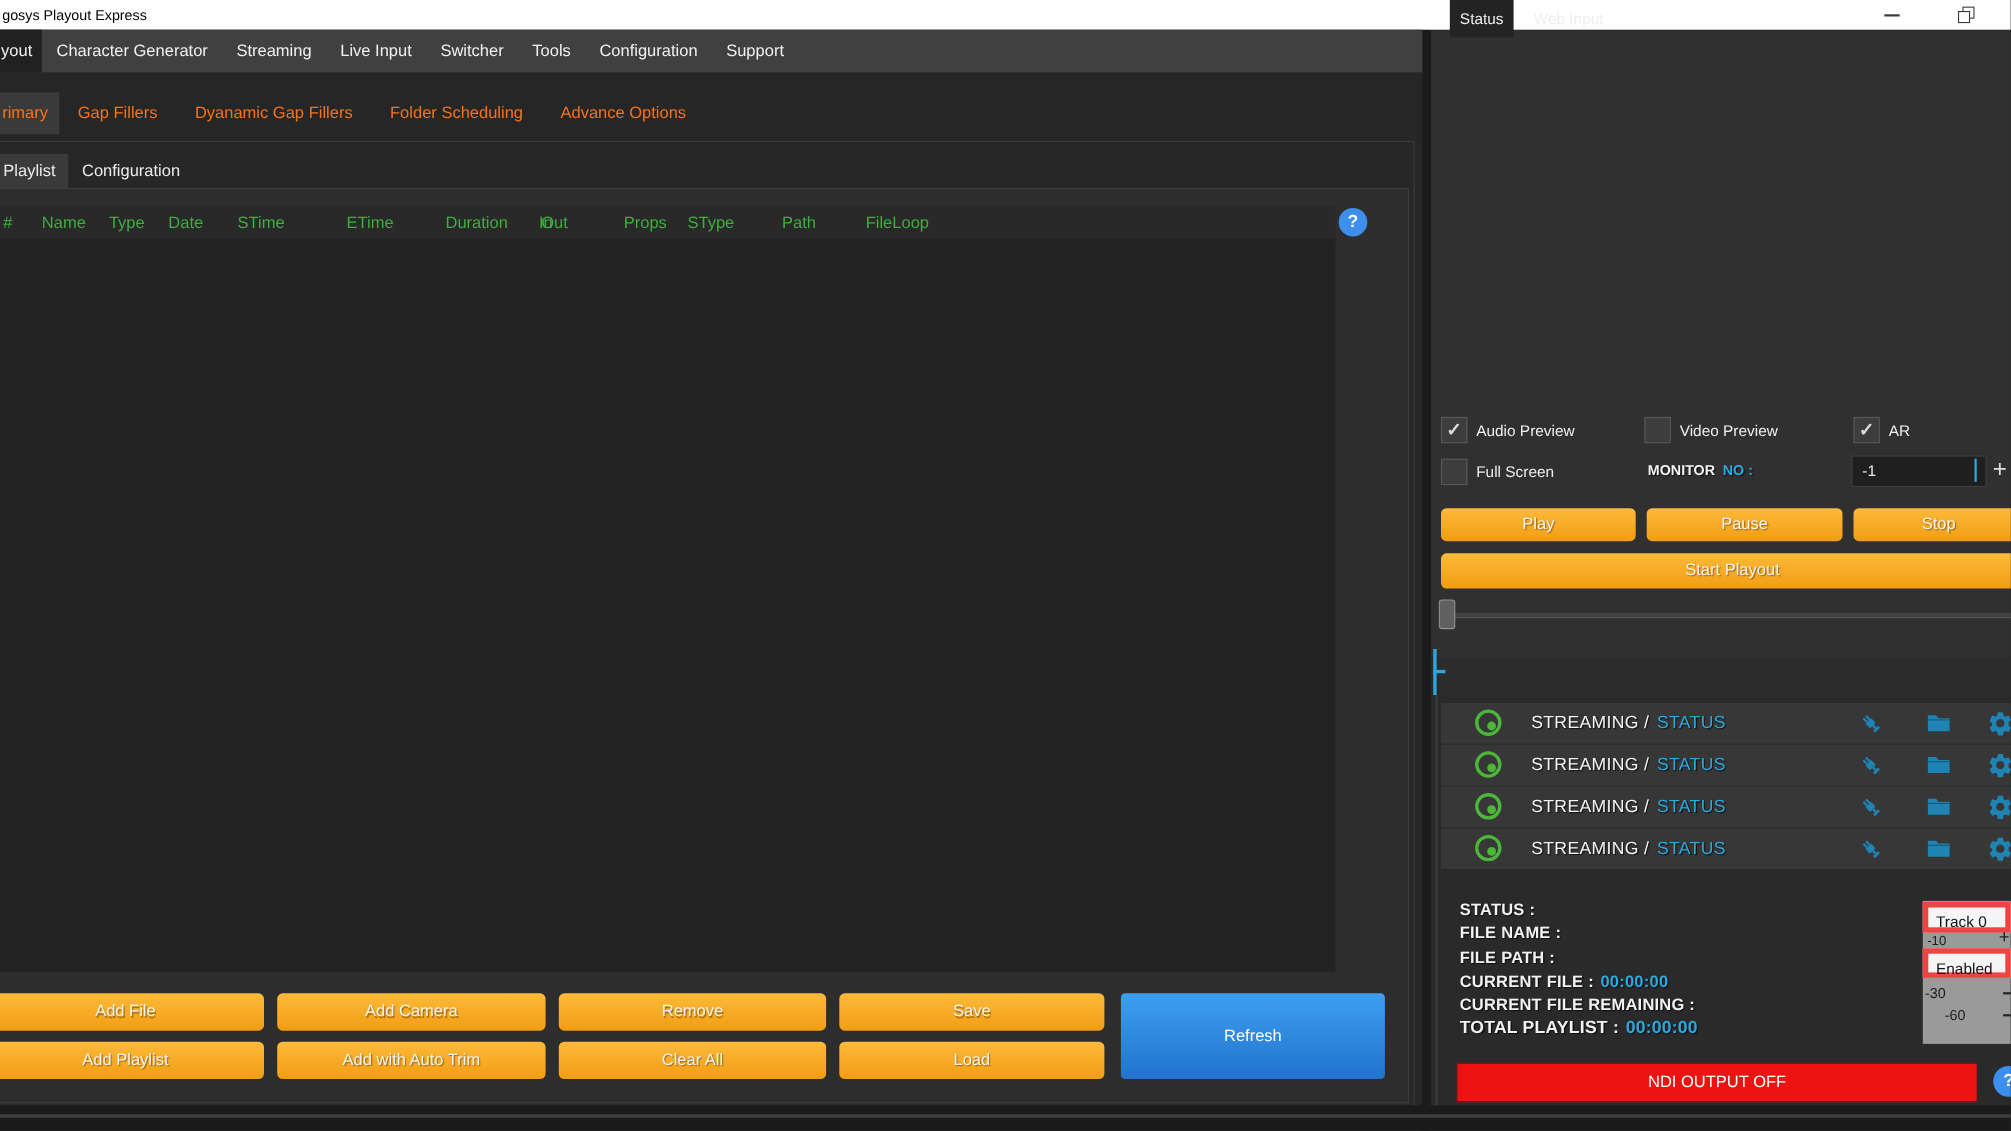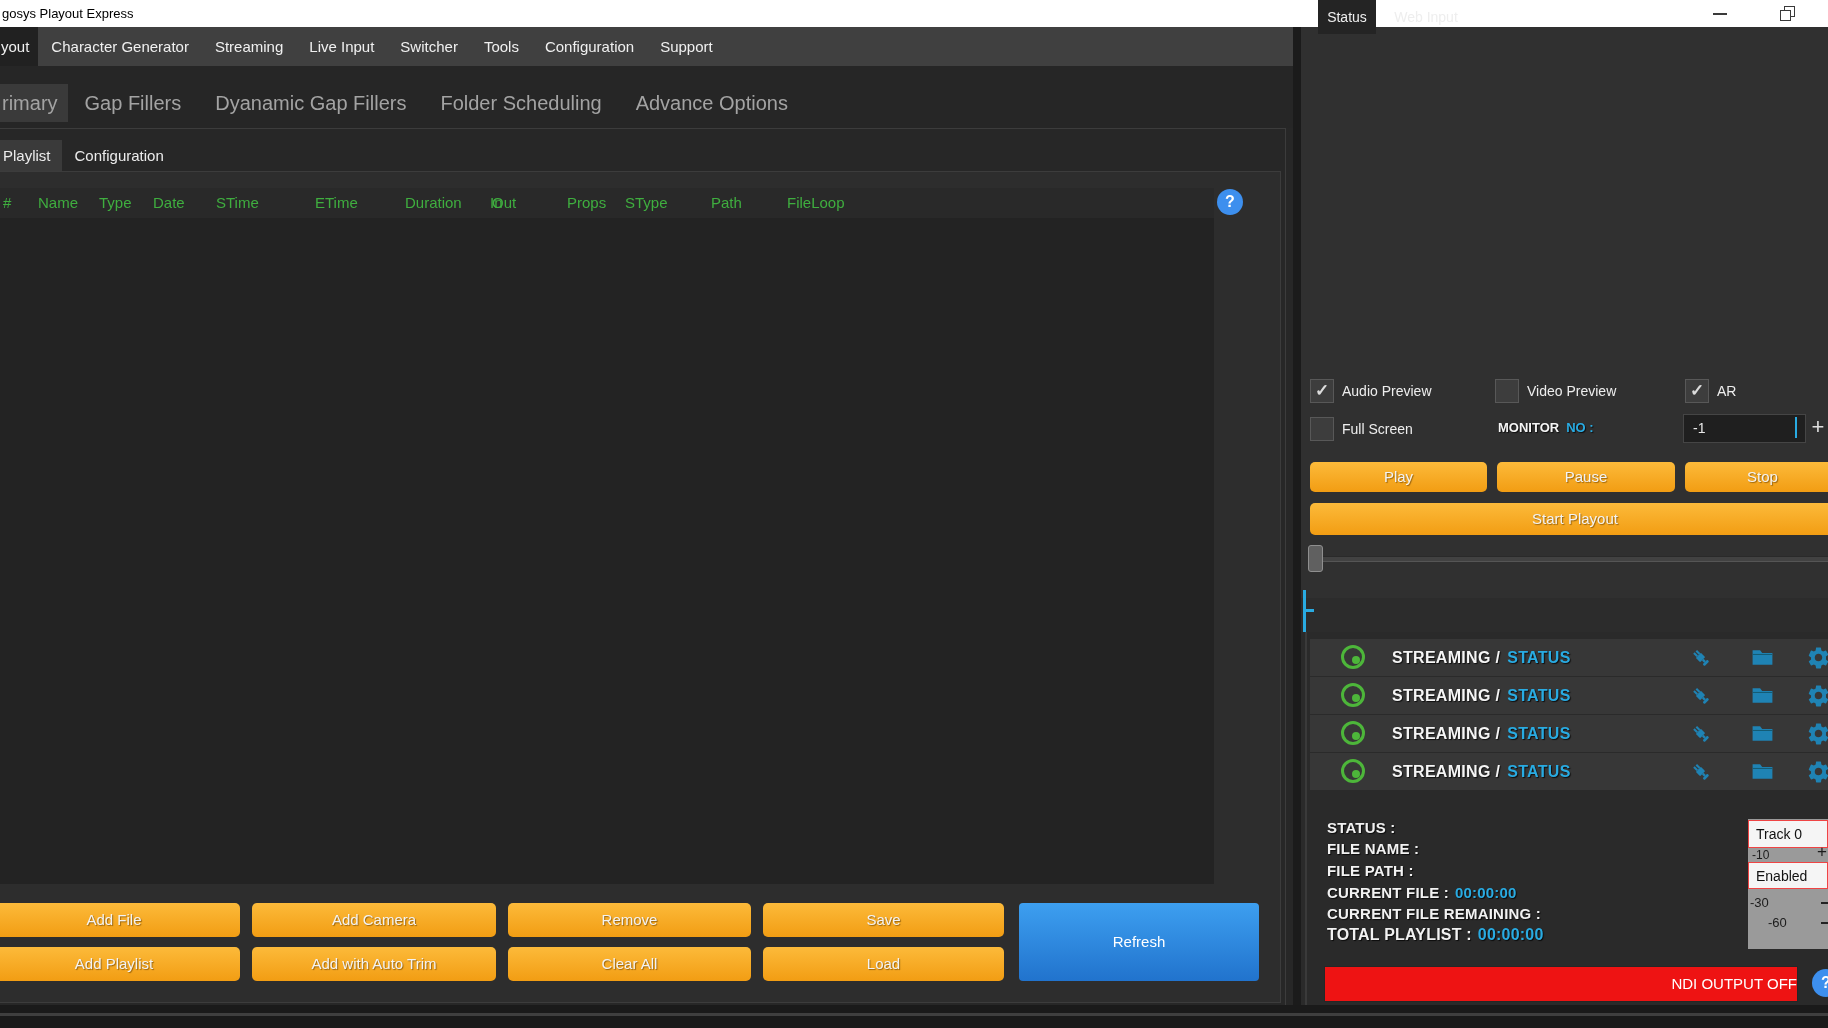--- a/index.html
+++ b/index.html
@@ -21,21 +21,21 @@
   .divider{left:1293px;top:27px;width:8px;height:1001px;background:#1b1b1b}
   .rpanel{left:1301px;top:27px;width:527px;height:1001px;background:#303030}
 
   
   .menubar{left:0;top:27px;width:1293px;height:39px;background:#404040;display:flex;font-size:15px;color:#f0f0f0}
   .mi{line-height:39px;padding:0 13px;white-space:nowrap;cursor:pointer}
   .mi.active{background:#212121;padding:0 9px 0 1px}
 
   
   .modstrip{left:0;top:66px;width:1293px;height:62px;background:#262626}
-  .modtabs{left:0;top:84px;height:38px;display:flex;font-size:20px;color:#a3a3a3}
+  .modtabs{left:0;top:84px;height:38px;display:flex;font-size:15px;color:#f97316}
   .mt{line-height:38px;padding:0 17px;white-space:nowrap;cursor:pointer}
   .mt.active{background:#3a3a3a;padding:0 10px 0 2px}
 
   
   .groupbox{left:-8px;top:128px;width:1292px;height:881px;border:1px solid #3c3c3c}
   .pl-tabs{left:0;top:140px;display:flex;font-size:15px;color:#ececec}
   .pt{line-height:31px;padding:0 13px;white-space:nowrap;cursor:pointer}
   .pt.active{background:#3a3a3a;padding:0 11px 0 3px}
   .tabpage{left:-8px;top:171px;width:1287px;height:830px;background:#2d2d2d;border:1px solid #3c3c3c}
   .thead{left:-8px;top:188px;width:1222px;height:30px;background:#292929;border-bottom:1px solid #1c1c1c}
@@ -74,40 +74,40 @@
   
   .stat-accent{left:1303px;top:590px;width:3px;height:42px;background:#29abe2}
   .stat-accent-tick{left:1303px;top:609px;width:11px;height:3px;background:#29abe2}
   .stat-tabbar{left:1301px;top:598px;width:527px;height:34px;background:#2c2c2c}
   .stat-tab{position:absolute;top:0;height:34px;line-height:34px;font-size:14px;color:#eee;text-align:center;cursor:pointer}
   .status-section{left:1301px;top:632px;width:527px;height:373px;background:#2a2a2a}
   .status-vline{left:1305px;top:632px;width:2px;height:376px;background:#3a3a3a}
   .stream-row{left:1310px;width:522px;height:37px;background:#373737}
   .rec-icon{position:absolute;left:31px;top:6px;width:18px;height:18px;border:3px solid #4db63a;border-radius:50%}
   .rec-dot{position:absolute;left:8px;top:8px;width:8px;height:8px;background:#4db63a;border-radius:50%}
-  .stream-label{position:absolute;left:82px;top:0;line-height:37px;font-size:16px;font-weight:bold;color:#f5f5f5;
+  .stream-label{position:absolute;left:82px;top:0;line-height:37px;font-size:16px;font-weight:normal;color:#f5f5f5;
                 letter-spacing:.3px;text-shadow:1px 1px 1px rgba(0,0,0,.75);white-space:nowrap}
   .stream-status{color:#29abe2;margin-left:7px}
   .row-icon{position:absolute;top:6px;width:25px;height:25px;cursor:pointer}
 
   
   .info-line{left:1327px;height:20px;font-size:15px;font-weight:bold;color:#f2f2f2;letter-spacing:.2px;
              text-shadow:1px 1px 1px rgba(0,0,0,.75);white-space:nowrap}
   .info-value{color:#29abe2;margin-left:6px}
 
   
   .meter{left:1748px;top:819px;width:80px;height:130px;background:#9a9a9a}
-  .meter-box{left:1748px;width:80px;background:#f5f5f5;border:1px solid #ef4444;color:#111;
+  .meter-box{left:1748px;width:80px;background:#f5f5f5;border:5px solid #ef4444;color:#111;
              font-size:14px;line-height:26px;padding-left:7px;box-sizing:border-box;cursor:pointer}
   .meter-scale{font-size:13px;color:#1c1c1c;line-height:13px}
   .meter-dash{width:8px;height:2px;background:#222}
 
   
   .ndi{left:1324px;top:966px;width:474px;height:36px;background:#ee1313;border:1px solid #262626;
-       color:#fff;font-size:15px;text-align:right;line-height:34px;cursor:pointer;box-sizing:border-box}
+       color:#fff;font-size:15px;text-align:center;line-height:34px;cursor:pointer;box-sizing:border-box}
   .frame-bottom{left:0;top:1005px;width:1828px;height:23px;background:#1a1a1a}
   .frame-line{left:0;top:1013px;width:1828px;height:3px;background:#3f3f3f}
 </style>
 </head>
 <body>
 
 <div class="abs left-base"></div>
 <div class="abs divider"></div>
 <div class="abs rpanel"></div>
 

